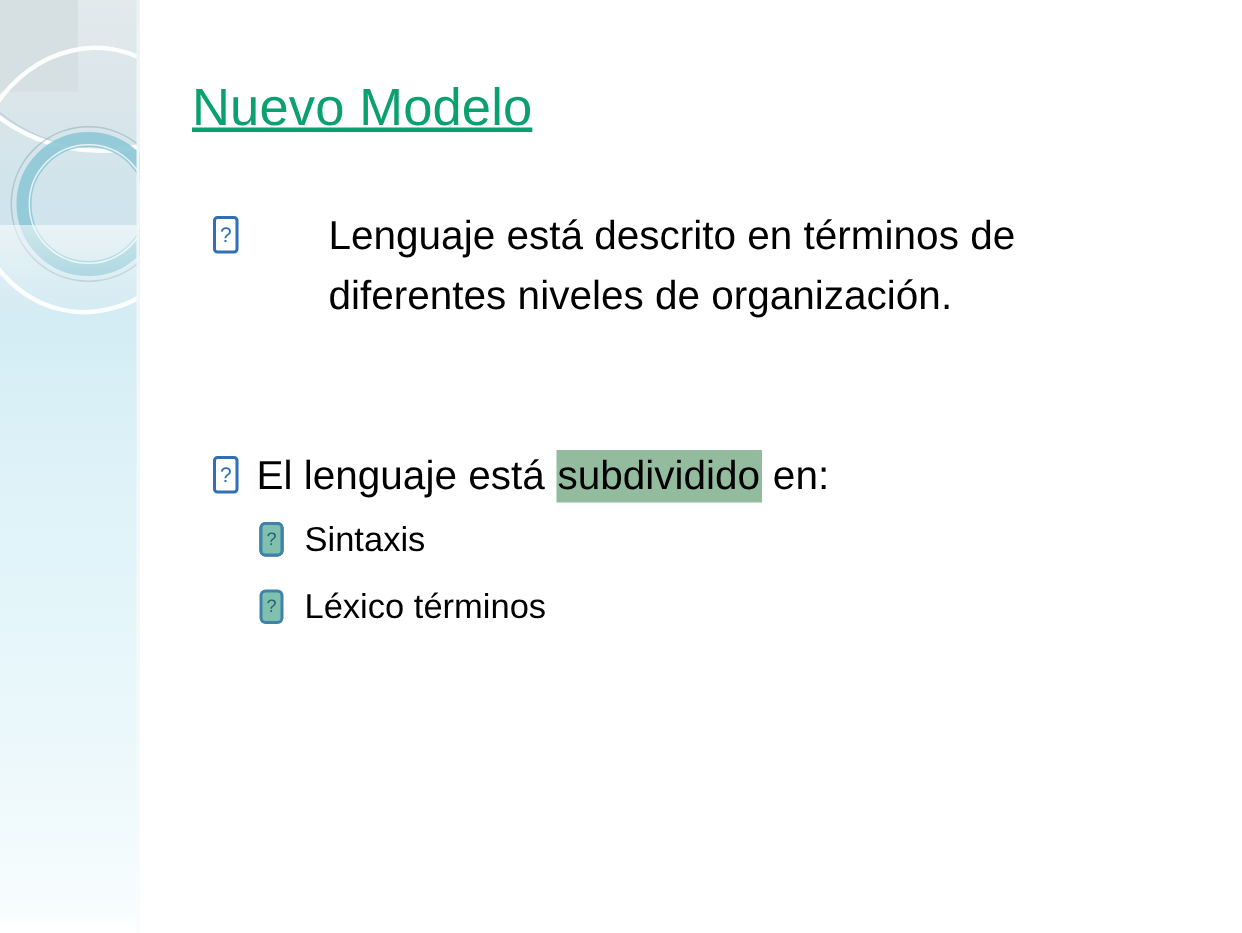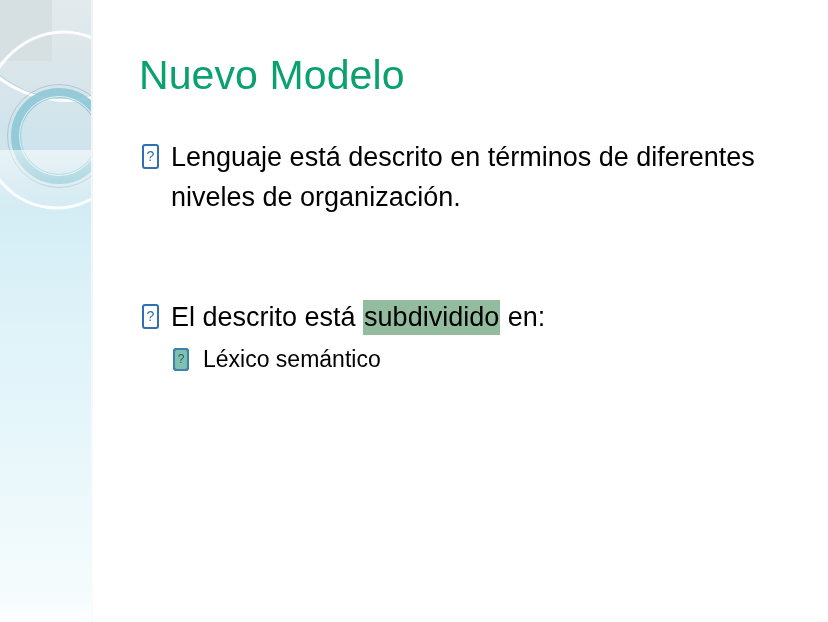--- a/index.html
+++ b/index.html
@@ -106,44 +106,45 @@
   
   #deco-gloss {
     left: 0; top: 150px;
     width: 93px; height: 60px;
     background: linear-gradient(to bottom, rgba(255,255,255,0.55), rgba(255,255,255,0));
   }
 
   
   #title {
     position: absolute;
-    left: 139px;
+    left: 128px;
     top: 52px;
-    font-size: 41px;
+    font-size: 35px;
     font-weight: normal;
     color: #0aa16e;
     letter-spacing: 0.1px;
     white-space: nowrap;
+    text-decoration: underline;
   }
 
   #body {
     position: absolute;
     left: 140px;
     top: 137px;
     width: 640px;
   }
 
   .l1 {
     position: relative;
     padding-left: 31px;
     font-size: 27px;
     line-height: 40px;
     color: #000000;
   }
-  .l1-text { display: block; }
+  .l1-text { display: block; margin-left: 48px; }
 
   .l2 {
     position: relative;
     padding-left: 63px;
     font-size: 23px;
     line-height: 45px;
     color: #000000;
   }
 
   
@@ -212,34 +213,35 @@
 
     <div class="l1">
       <span class="bullet1">?</span>
       <span class="l1-text">Lenguaje está descrito en términos de diferentes niveles de organización.</span>
     </div>
 
     <div class="spacer"></div>
 
     <div class="l1">
       <span class="bullet1">?</span>
-      <span>El descrito está </span><span class="hl">subdividido</span><span> en:</span>
-    </div>
-
-    <div class="l2">
-      <span class="bullet2">?</span>
-    </div>
-
-    <div class="l2">
-      <span class="bullet2">?</span>
-    </div>
-
-    <div class="l2">
-      <span class="bullet2">?</span>
-    </div>
-
-    <div class="l2">
-      <span class="bullet2">?</span>
-      <span>Léxico semántico</span>
+      <span>El lenguaje está </span><span class="hl">subdividido</span><span> en:</span>
+    </div>
+
+    <div class="l2">
+      <span class="bullet2">?</span>
+    </div>
+
+    <div class="l2">
+      <span class="bullet2">?</span>
+    </div>
+
+    <div class="l2">
+      <span class="bullet2">?</span>
+      <span>Sintaxis</span>
+    </div>
+
+    <div class="l2">
+      <span class="bullet2">?</span>
+      <span>Léxico términos</span>
     </div>
 
   </div>
 </div>
 
 </body></html>

